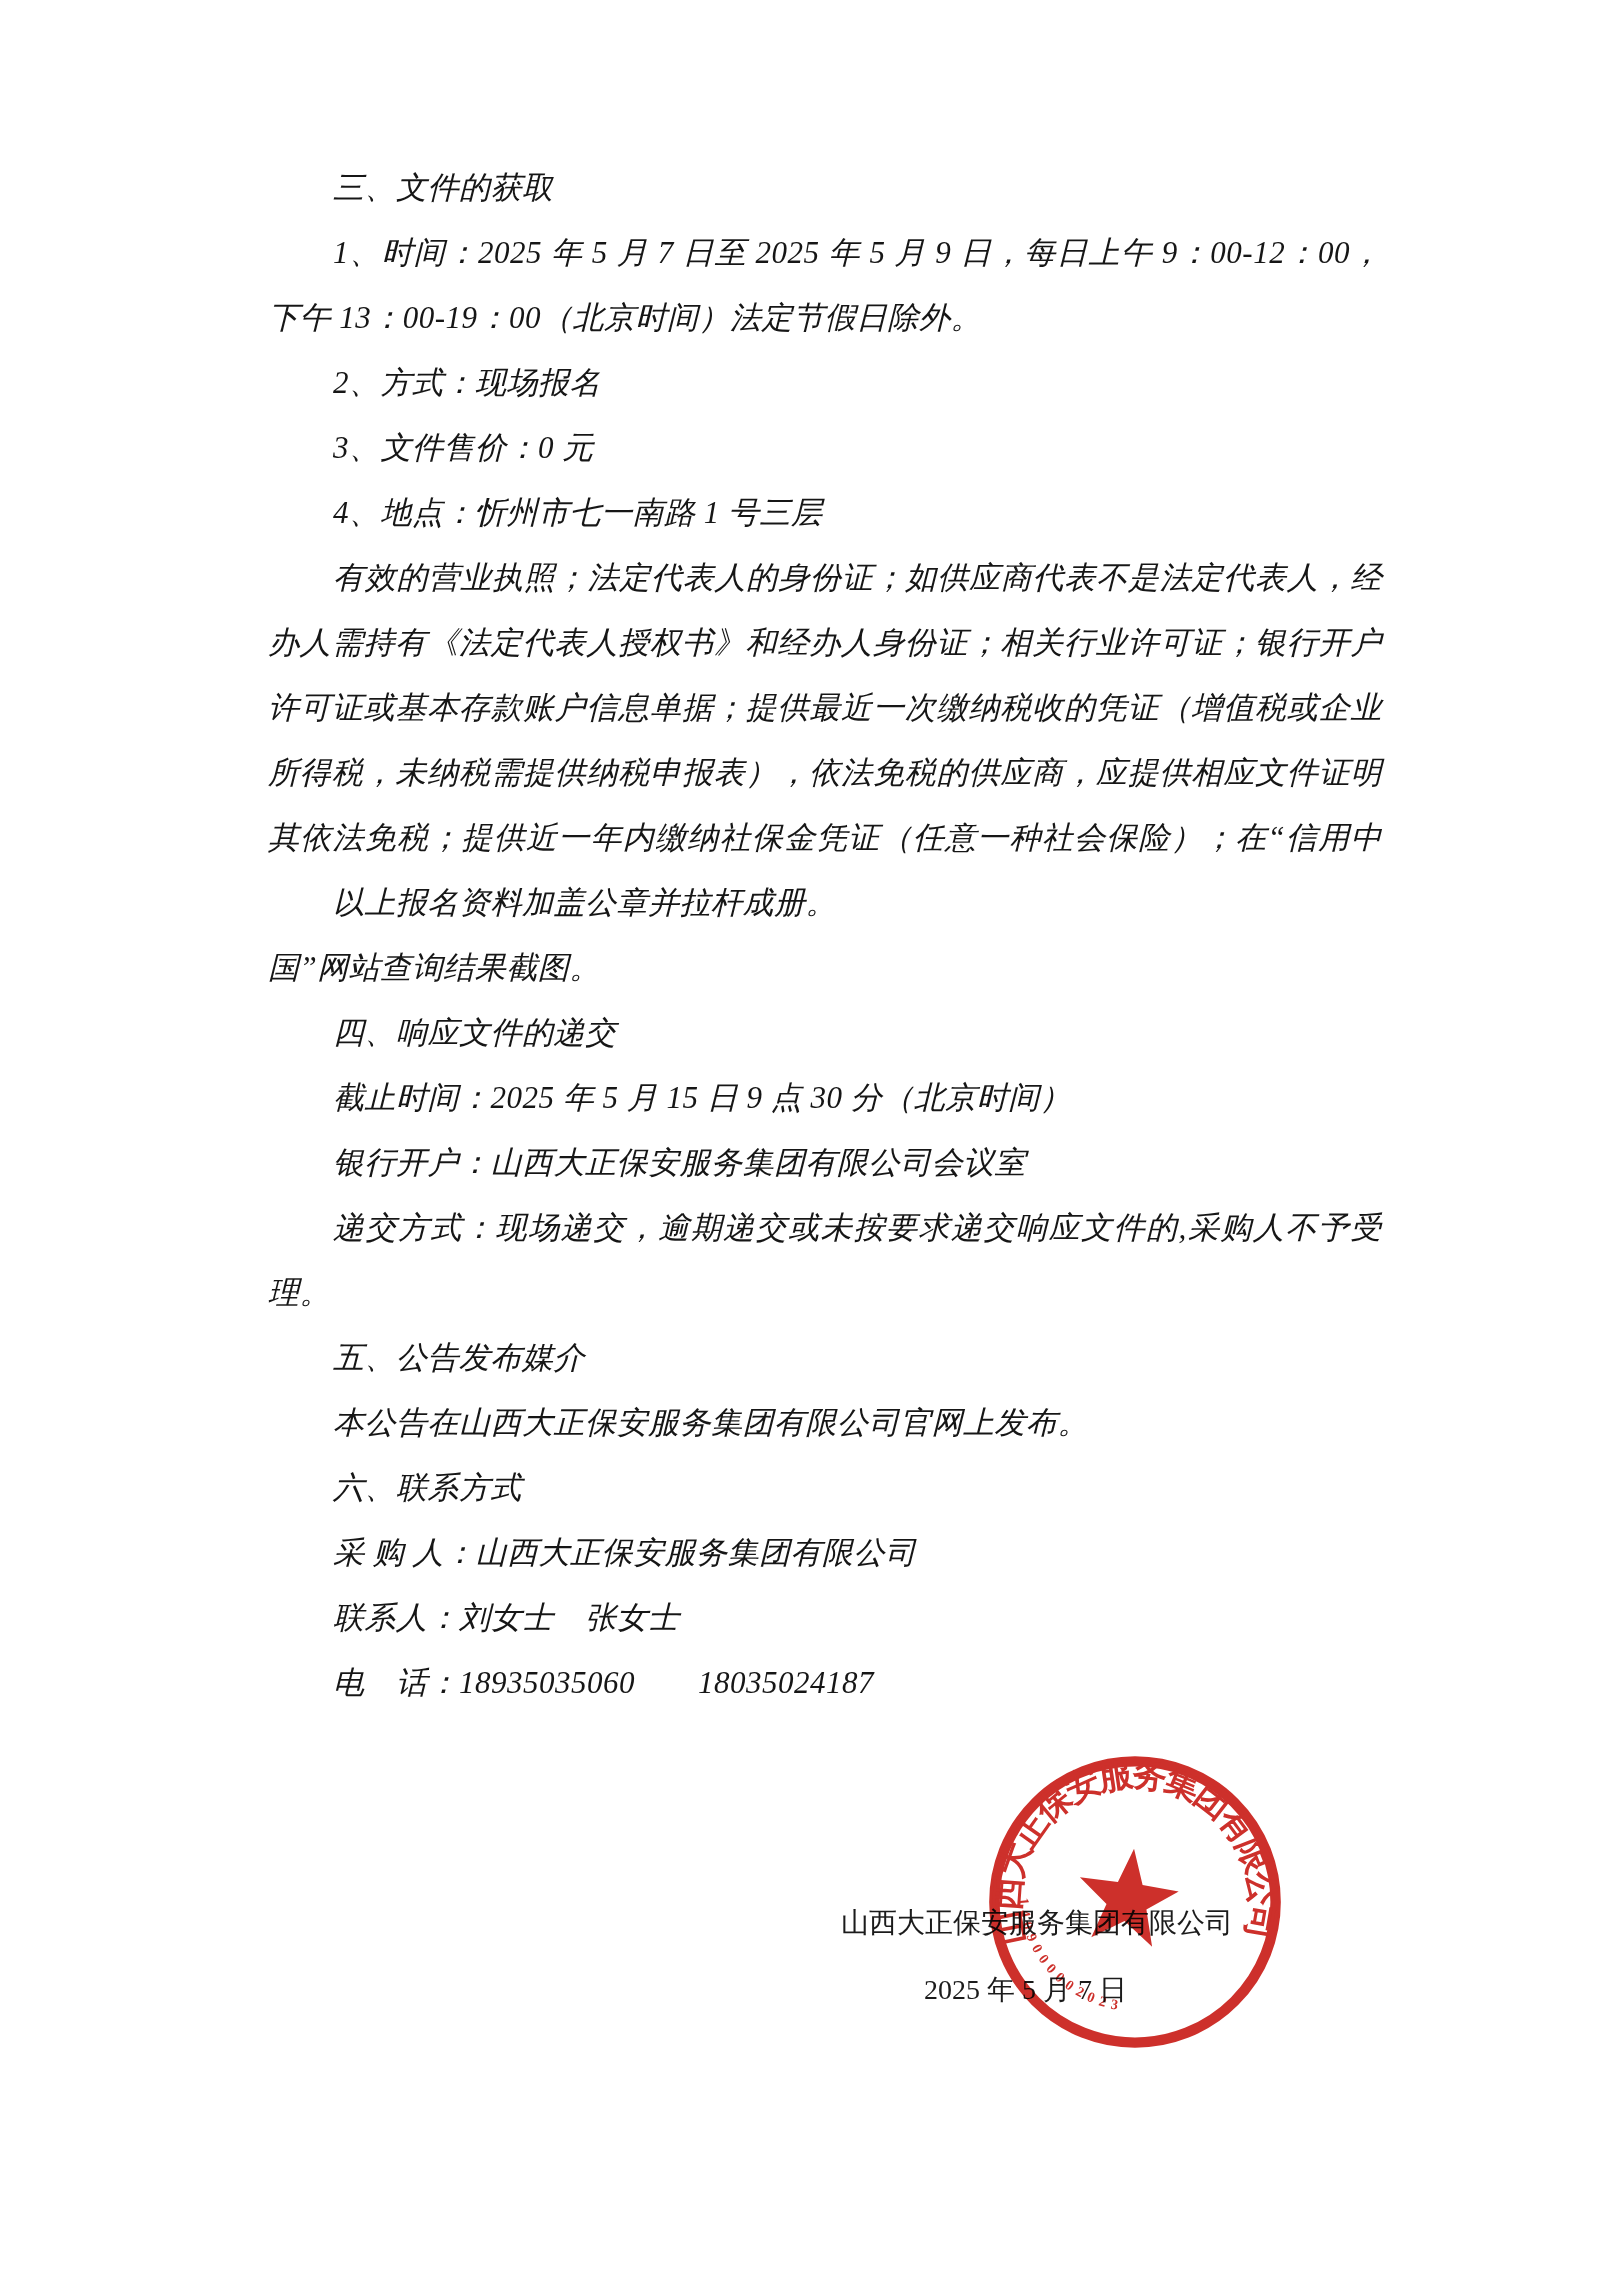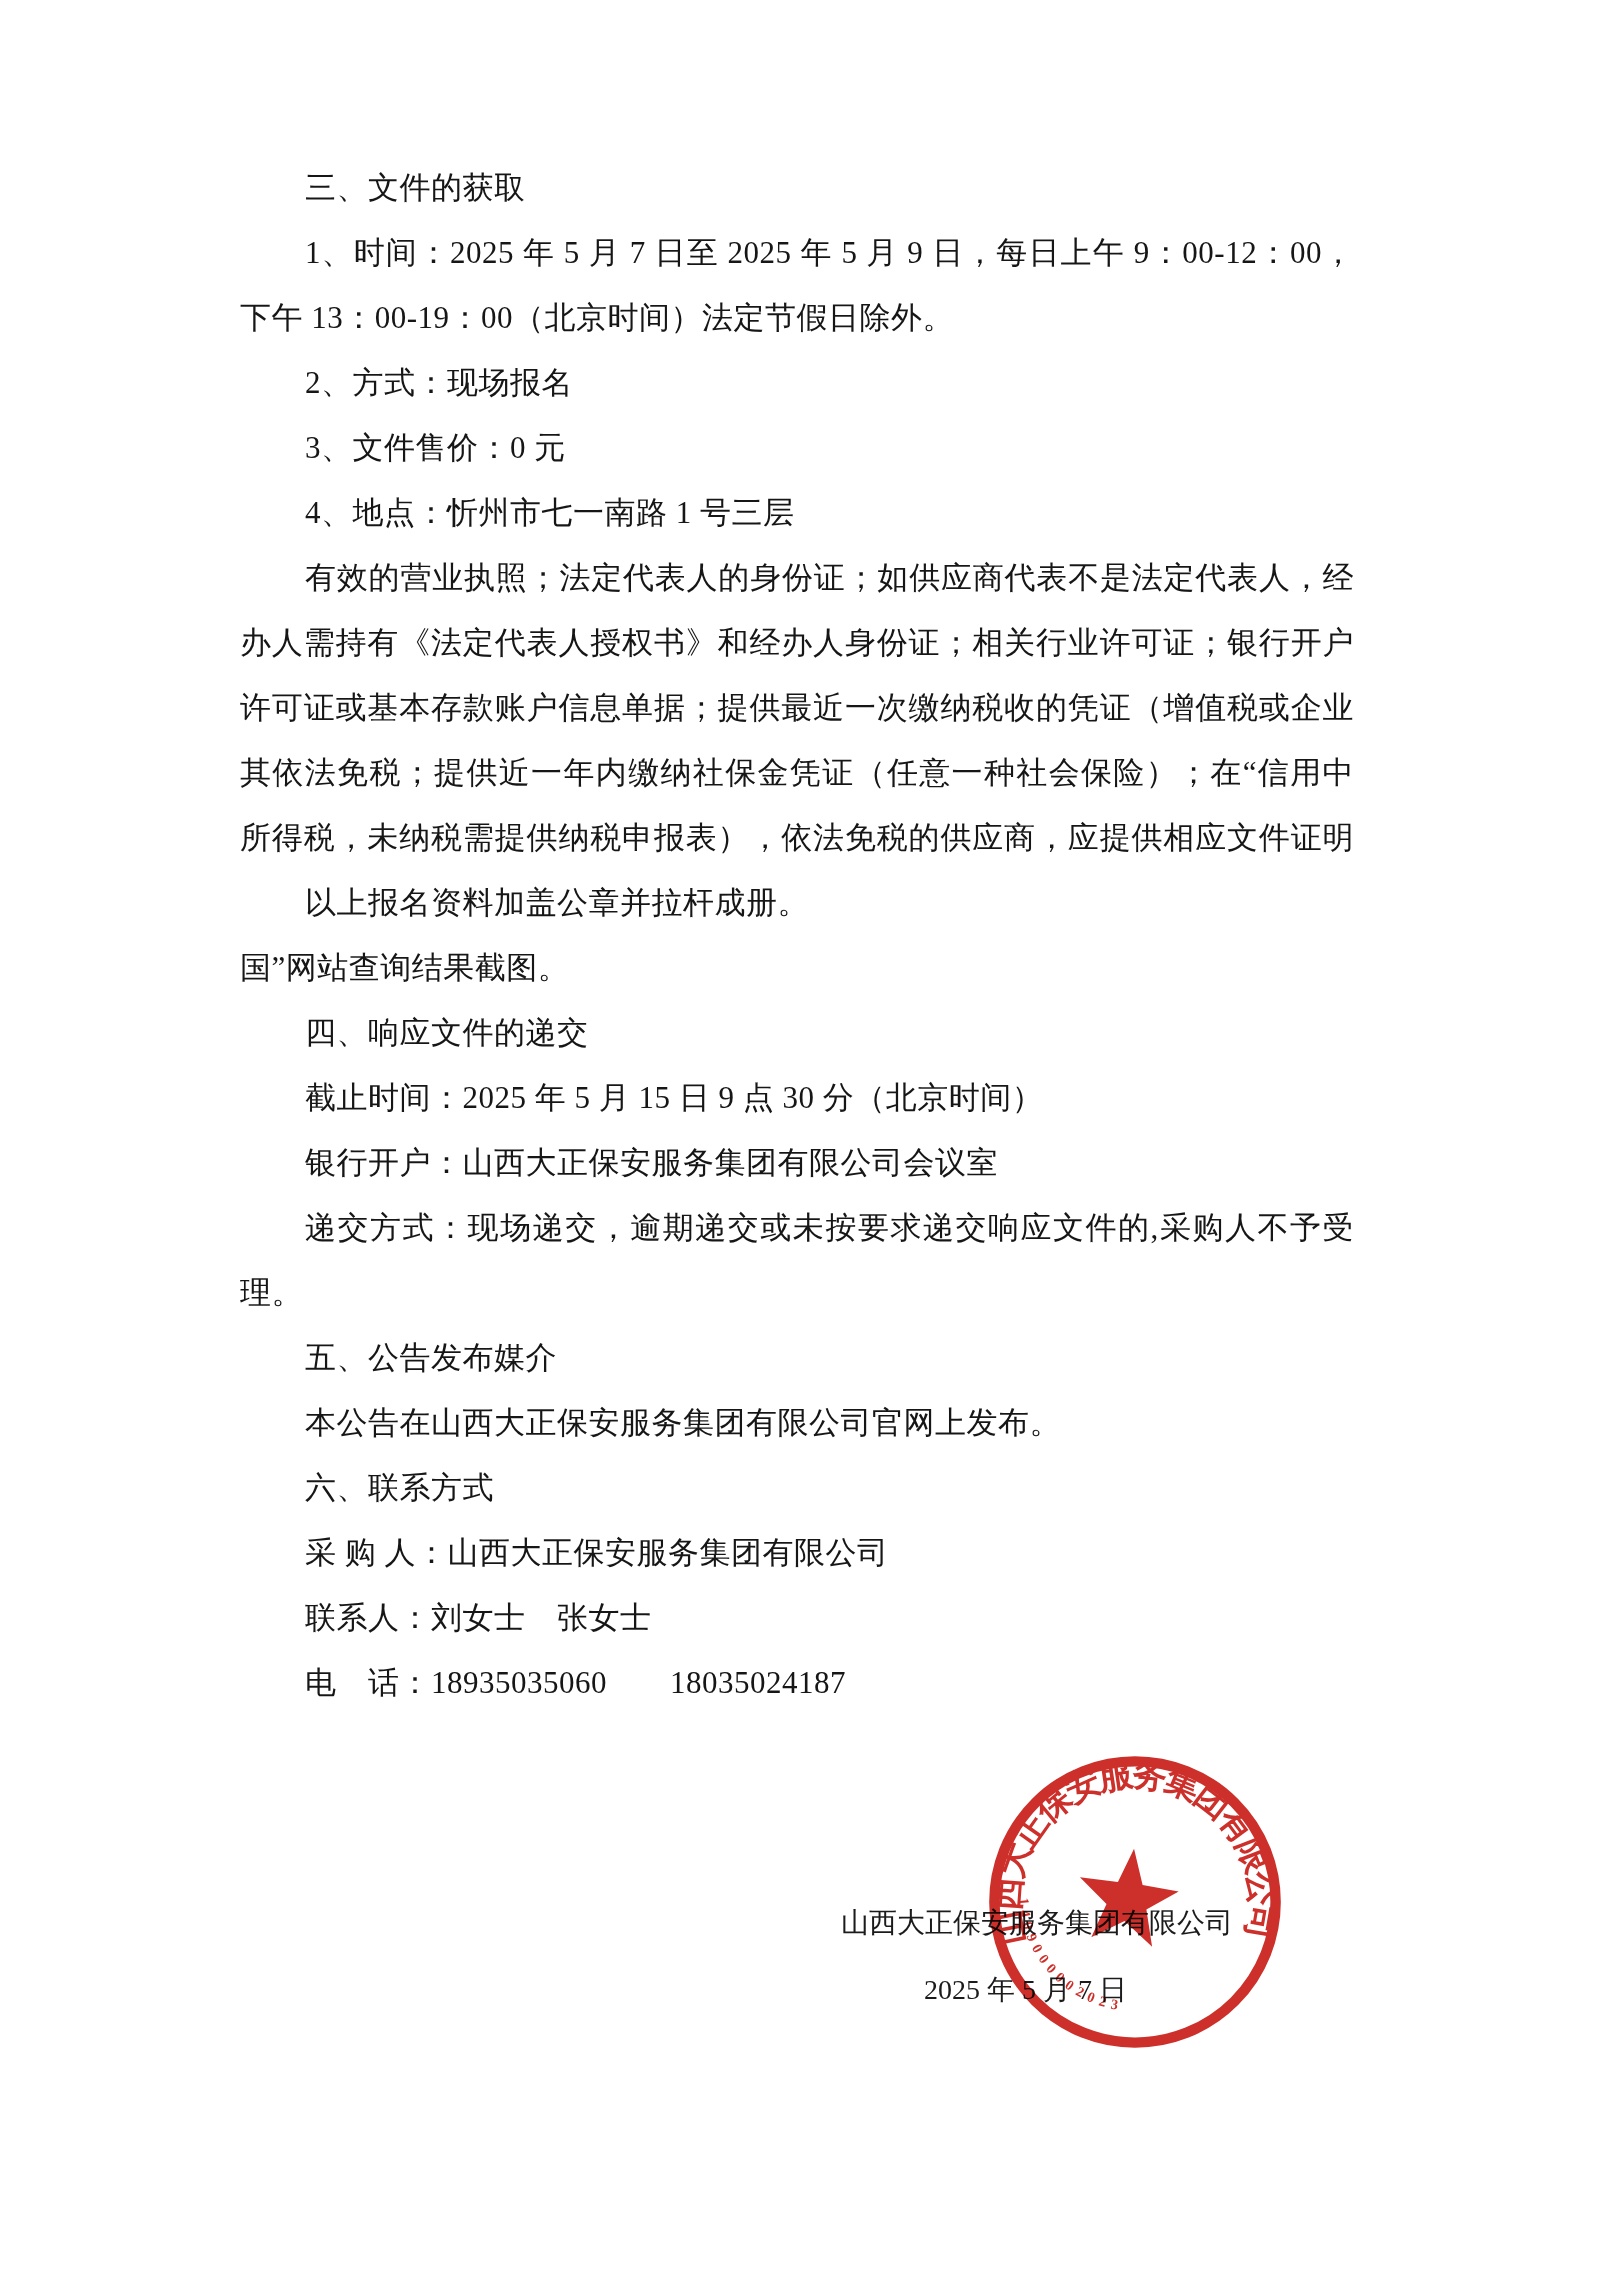--- a/index.html
+++ b/index.html
@@ -8,22 +8,23 @@
     width: 1621px;
     height: 2293px;
     background: #ffffff;
     overflow: hidden;
     font-family: "Liberation Serif", "DejaVu Serif", serif;
     color: #161616;
   }
   .content {
     position: absolute;
     top: 155px;
-    left: 240px;
+    left: 268px;
     width: 1114px;
+    font-style: italic;
   }
   .line {
     font-size: 31px;
     line-height: 65px;
     height: 65px;
     white-space: pre;
     letter-spacing: 0.5px;
   }
   .line.indent { text-indent: 65px; }
   .line.fill {
@@ -63,22 +64,22 @@
   <div class="content">
     <div class="line indent">三、文件的获取</div>
     <div class="line indent fill">1、时间：2025 年 5 月 7 日至 2025 年 5 月 9 日，每日上午 9：00-12：00，</div>
     <div class="line">下午 13：00-19：00（北京时间）法定节假日除外。</div>
     <div class="line indent">2、方式：现场报名</div>
     <div class="line indent">3、文件售价：0 元</div>
     <div class="line indent">4、地点：忻州市七一南路 1 号三层</div>
     <div class="line indent fill">有效的营业执照；法定代表人的身份证；如供应商代表不是法定代表人，经</div>
     <div class="line fill">办人需持有《法定代表人授权书》和经办人身份证；相关行业许可证；银行开户</div>
     <div class="line fill">许可证或基本存款账户信息单据；提供最近一次缴纳税收的凭证（增值税或企业</div>
+    <div class="line fill">所得税，未纳税需提供纳税申报表），依法免税的供应商，应提供相应文件证明</div>
     <div class="line fill">其依法免税；提供近一年内缴纳社保金凭证（任意一种社会保险）；在“信用中</div>
-    <div class="line fill">所得税，未纳税需提供纳税申报表），依法免税的供应商，应提供相应文件证明</div>
     <div class="line indent">以上报名资料加盖公章并拉杆成册。</div>
     <div class="line">国”网站查询结果截图。</div>
     <div class="line indent">四、响应文件的递交</div>
     <div class="line indent">截止时间：2025 年 5 月 15 日 9 点 30 分（北京时间）</div>
     <div class="line indent">银行开户：山西大正保安服务集团有限公司会议室</div>
     <div class="line indent fill">递交方式：现场递交，逾期递交或未按要求递交响应文件的,采购人不予受</div>
     <div class="line">理。</div>
     <div class="line indent">五、公告发布媒介</div>
     <div class="line indent">本公告在山西大正保安服务集团有限公司官网上发布。</div>
     <div class="line indent">六、联系方式</div>

